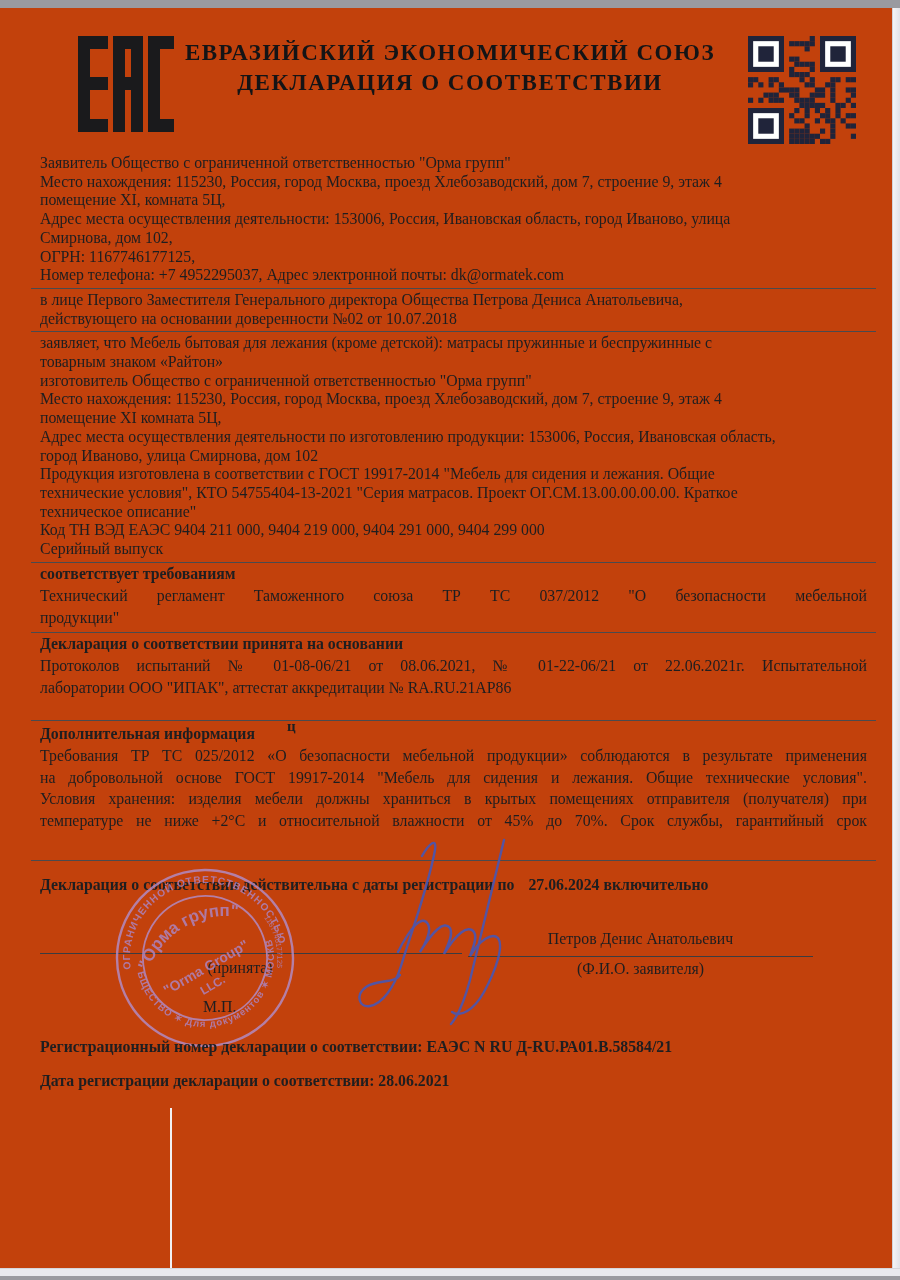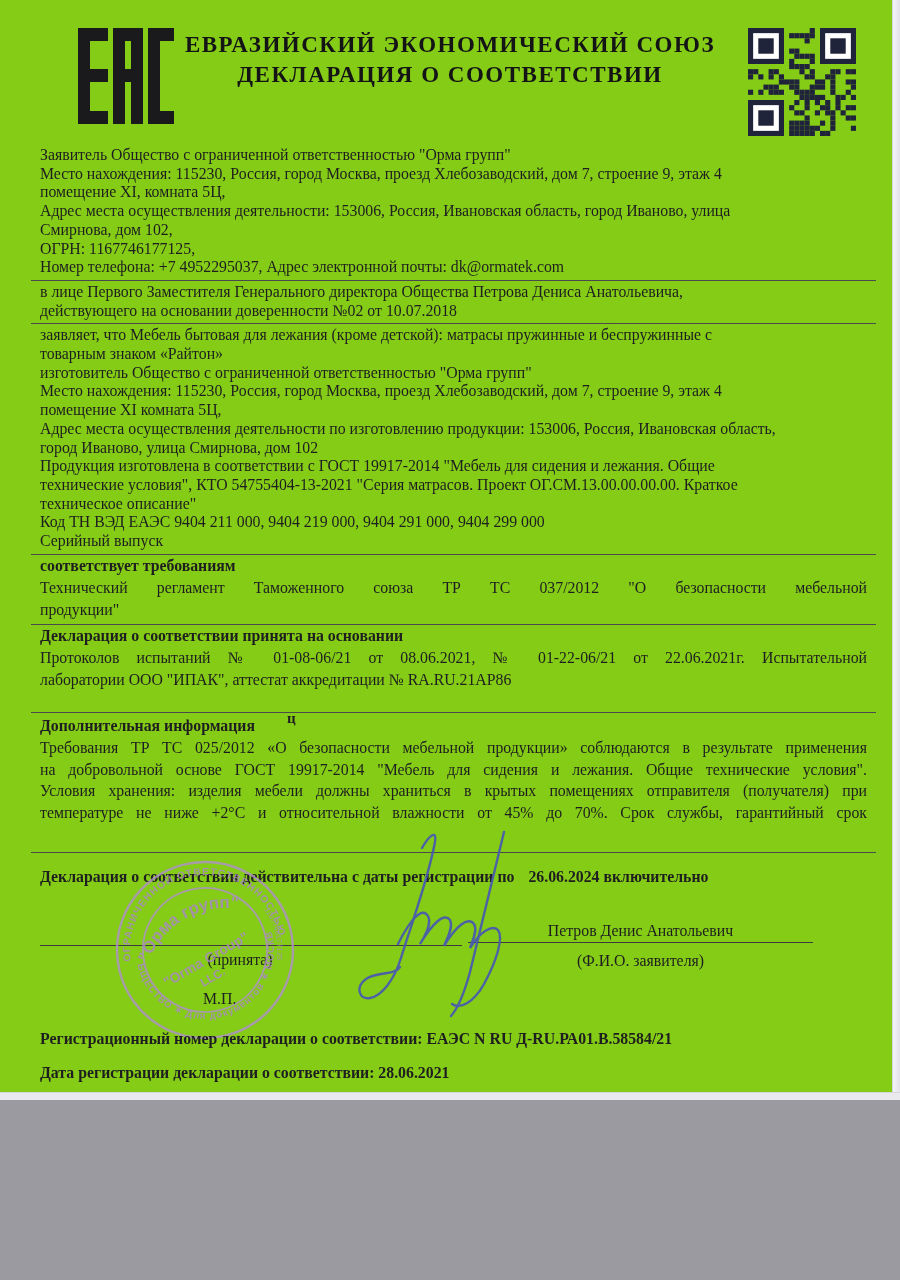--- a/index.html
+++ b/index.html
@@ -1,18 +1,18 @@
 <!DOCTYPE html>
 <html><head>
 <meta charset="utf-8">
 <style>
   html,body{margin:0;padding:0;background:#9a9aa0;}
   .page{
-    position:relative;width:900px;height:1100px;margin:0 auto;
-    background:#84cc16;overflow:hidden;
+    position:relative;width:900px;height:1268px;margin:8px auto;
+    background:#c2410c;overflow:hidden;
     font-family:"Liberation Serif","DejaVu Serif",serif;
     color:#1e1e20;
   }
   
   .edge-right{position:absolute;top:0;right:0;width:7px;height:100%;
     background:linear-gradient(to right,#f4f4f7,#e2e2e8);border-left:1px solid #d3d3da;}
   .edge-bottom{position:absolute;left:0;bottom:0;width:100%;height:7px;
     background:#e9e9ee;border-top:1px solid #d6d6dc;}
   .streak{position:absolute;left:170px;top:1100px;width:2px;height:180px;background:#f1f0f4;}
 
@@ -36,21 +36,21 @@
   .stray{position:absolute;left:247px;top:-8px;font-weight:bold;font-size:15px;}
 
   
   .bottom{position:absolute;left:40px;right:33px;top:848px;font-size:15.8px;}
   .validity{position:absolute;top:20px;left:0;font-weight:bold;}
   .validity .val{margin-left:14px;}
   .sigline-left{position:absolute;left:0;top:97px;width:422px;border-bottom:1.6px solid #3c3c40;}
   .sig-caption{position:absolute;left:100px;top:103px;width:200px;text-align:center;}
   .mp{position:absolute;left:163px;top:142px;}
   .fio-name{position:absolute;left:428px;top:74px;width:345px;text-align:center;
-    border-bottom:1.6px solid #3c3c40;padding-bottom:2px;}
+    border-bottom:1.6px solid #3c3c40;padding-bottom:8px;}
   .fio-caption{position:absolute;left:428px;top:104px;width:345px;text-align:center;}
   .regline{position:absolute;left:0;font-weight:bold;}
   .stamp{position:absolute;left:67px;top:4px;width:196px;height:196px;opacity:.8;}
   .signature{position:absolute;left:278px;top:-18px;width:262px;height:190px;}
 </style>
 </head>
 <body>
 
 <div class="page">
 
@@ -266,21 +266,21 @@
     <div class="jline">Требования ТР ТС 025/2012 «О безопасности мебельной продукции» соблюдаются в результате применения</div>
     <div class="jline">на добровольной основе ГОСТ 19917-2014 "Мебель для сидения и лежания. Общие технические условия".</div>
     <div class="jline">Условия хранения: изделия мебели должны храниться в крытых помещениях отправителя (получателя) при</div>
     <div class="jline">температуре не ниже +2°С и относительной влажности от 45% до 70%. Срок службы, гарантийный срок</div>
   </div>
 
   <div class="bottom">
     <div class="rule" style="position:absolute;top:4px;left:-9px;right:-9px;margin:0;"></div>
 
     <div class="validity">
-      <span>Декларация о соответствии действительна с даты регистрации по</span><span class="val">26.06.2024 включительно</span>
+      <span>Декларация о соответствии действительна с даты регистрации по</span><span class="val">27.06.2024 включительно</span>
     </div>
 
     <div class="sigline-left"></div>
     <div class="sig-caption">(принята)</div>
     <div class="mp">М.П.</div>
 
     <div class="fio-name">Петров Денис Анатольевич</div>
     <div class="fio-caption">(Ф.И.О. заявителя)</div>
 
     <svg class="stamp" viewBox="0 0 196 196">

